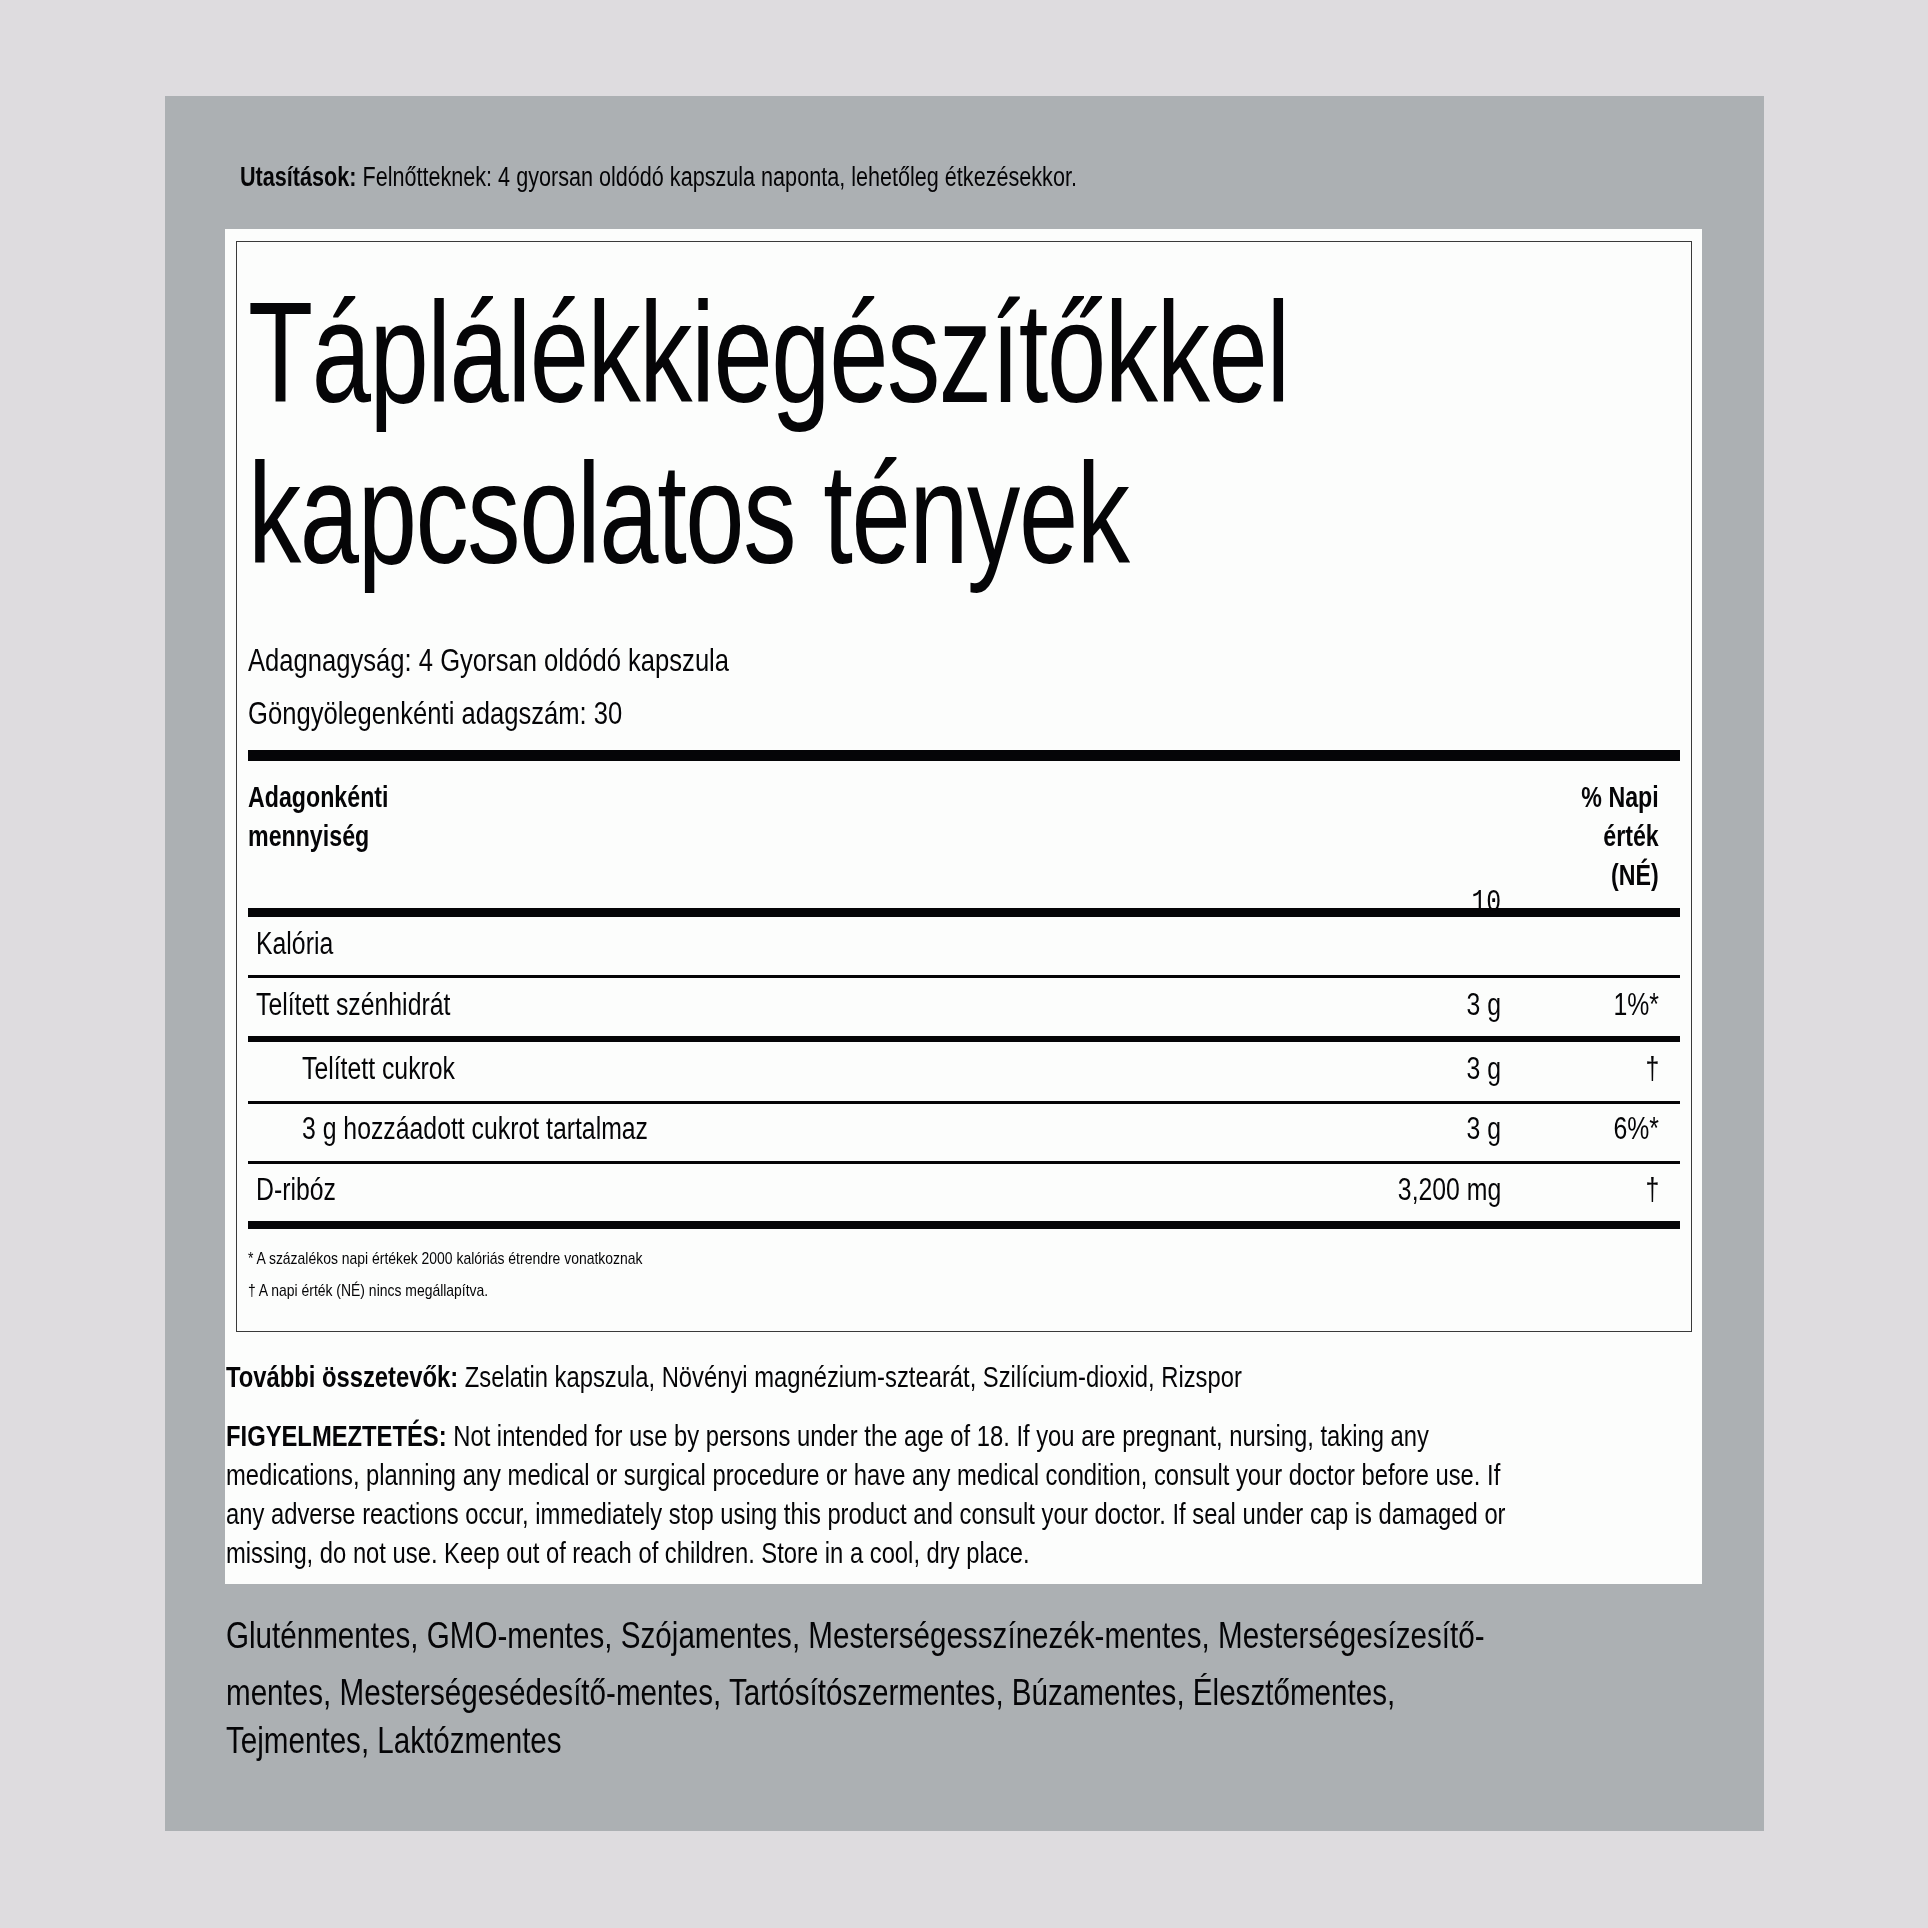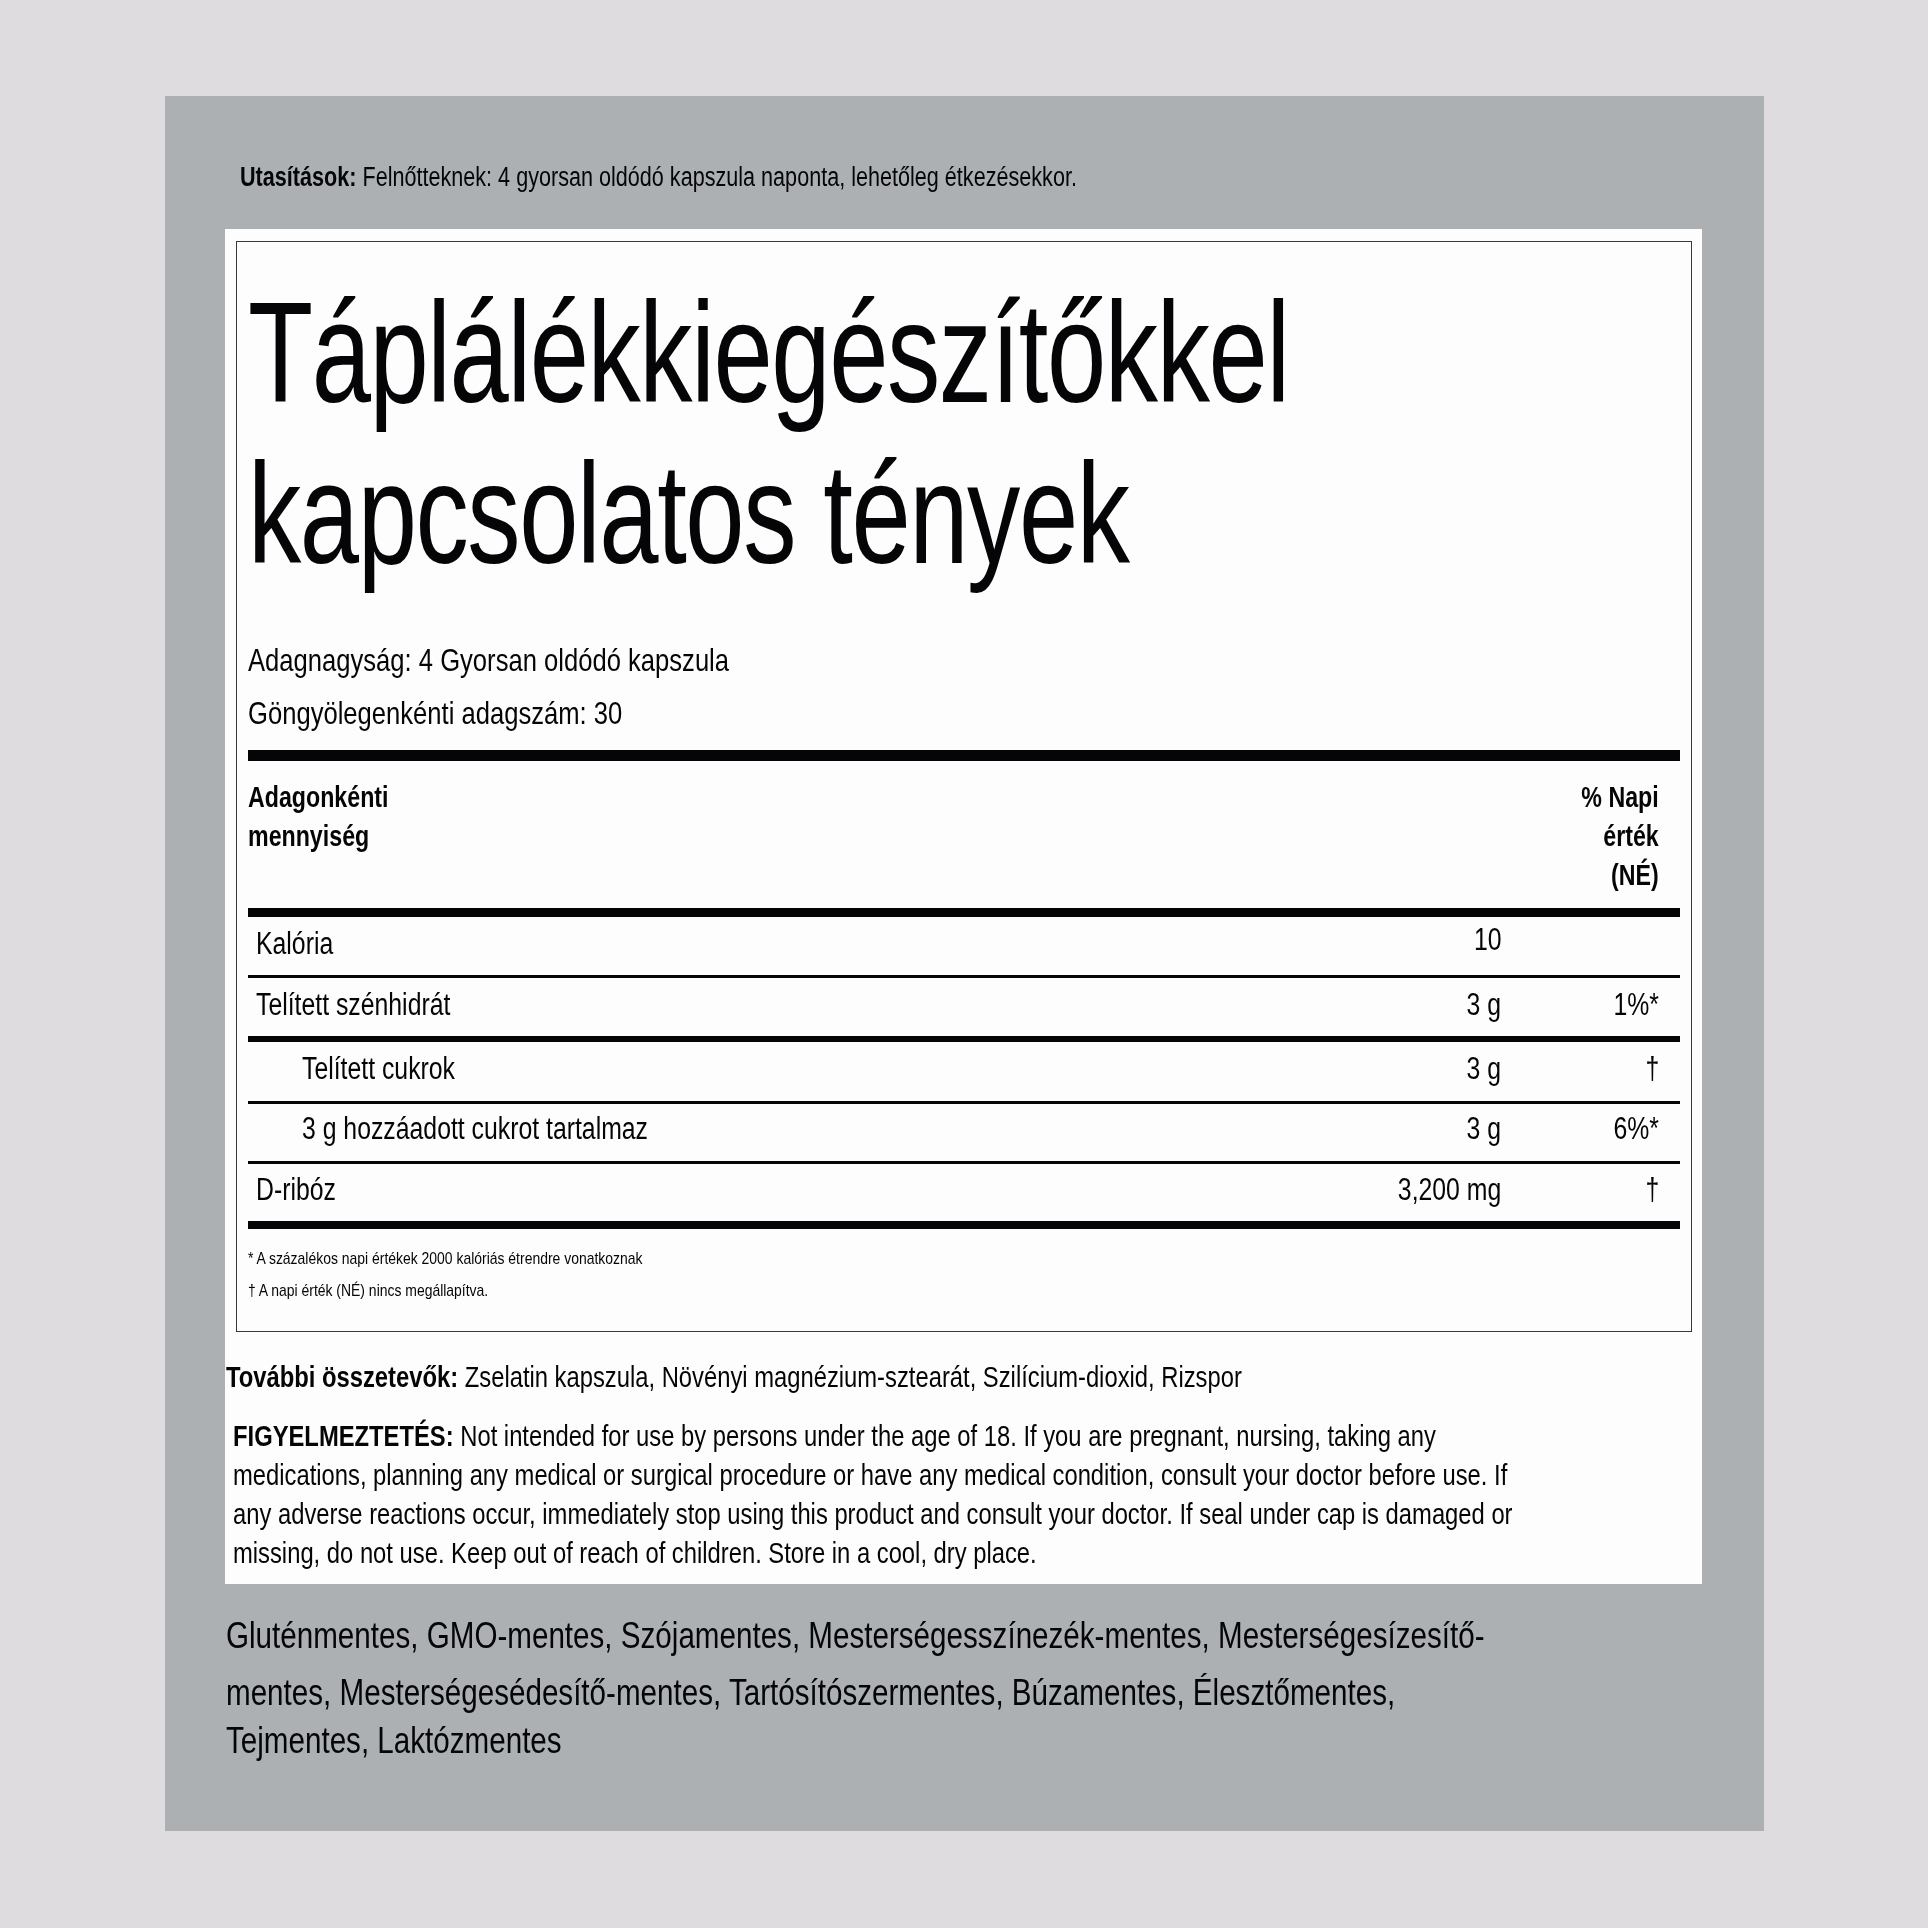--- a/index.html
+++ b/index.html
@@ -80,21 +80,21 @@
 <div class="abs hdr hdr-left">
   <span class="sx"><span>Adagonkénti</span><br><span>mennyiség</span></span>
 </div>
 <div class="abs hdr hdr-right">
   <span class="sx"><span>% Napi</span><br><span>érték</span><br><span>(NÉ)</span></span>
 </div>
 
 <div class="rule" style="top:908px;height:8.5px;"></div>
 
 <div class="abs row-text" style="left:248px;top:928px;"><span class="sx">Kalória</span></div>
-<div class="abs row-text amt" style="top:924px;"><span class="sx">10</span></div>
+<div class="abs row-text amt" style="top:887px;font-family:Liberation Mono, monospace;"><span class="sx">10</span></div>
 <div class="abs row-text dv" style="top:928px;"><span class="sx"></span></div>
 <div class="rule" style="top:975px;height:2.8px;"></div>
 
 <div class="abs row-text" style="left:248px;top:989px;"><span class="sx">Telített szénhidrát</span></div>
 <div class="abs row-text amt" style="top:989px;"><span class="sx">3 g</span></div>
 <div class="abs row-text dv" style="top:989px;"><span class="sx">1%*</span></div>
 <div class="rule" style="top:1036px;height:5.6px;"></div>
 
 <div class="abs row-text" style="left:294px;top:1053px;"><span class="sx">Telített cukrok</span></div>
 <div class="abs row-text amt" style="top:1053px;"><span class="sx">3 g</span></div>
@@ -111,20 +111,20 @@
 <div class="abs row-text dv" style="top:1174px;"><span class="sx">†</span></div>
 <div class="rule" style="top:1221px;height:7.5px;"></div>
 
 <div class="abs foot" style="top:1250px;"><span class="sx">* A százalékos napi értékek 2000 kalóriás étrendre vonatkoznak</span></div>
 <div class="abs foot" style="top:1282px;"><span class="sx">† A napi érték (NÉ) nincs megállapítva.</span></div>
 
 <div class="abs para" style="top:1358px;">
   <span class="sx"><span class="b">További összetevők:</span><span> Zselatin kapszula, Növényi magnézium-sztearát, Szilícium-dioxid, Rizspor</span></span>
 </div>
 
-<div class="abs para" style="top:1417px;margin-left:7px;">
+<div class="abs para" style="top:1417px;">
   <span class="sx"><span class="b">FIGYELMEZTETÉS:</span><span> Not intended for use by persons under the age of 18. If you are pregnant, nursing, taking any</span><br><span>medications, planning any medical or surgical procedure or have any medical condition, consult your doctor before use. If</span><br><span>any adverse reactions occur, immediately stop using this product and consult your doctor. If seal under cap is damaged or</span><br><span>missing, do not use. Keep out of reach of children. Store in a cool, dry place.</span></span>
 </div>
 
 <div class="abs allergen" style="top:1617px;"><span class="sx">Gluténmentes, GMO-mentes, Szójamentes, Mesterségesszínezék-mentes, Mesterségesízesítő-</span></div>
 <div class="abs allergen" style="top:1674px;"><span class="sx">mentes, Mesterségesédesítő-mentes, Tartósítószermentes, Búzamentes, Élesztőmentes,</span></div>
 <div class="abs allergen" style="top:1722px;"><span class="sx">Tejmentes, Laktózmentes</span></div>
 
 
 </body></html>

